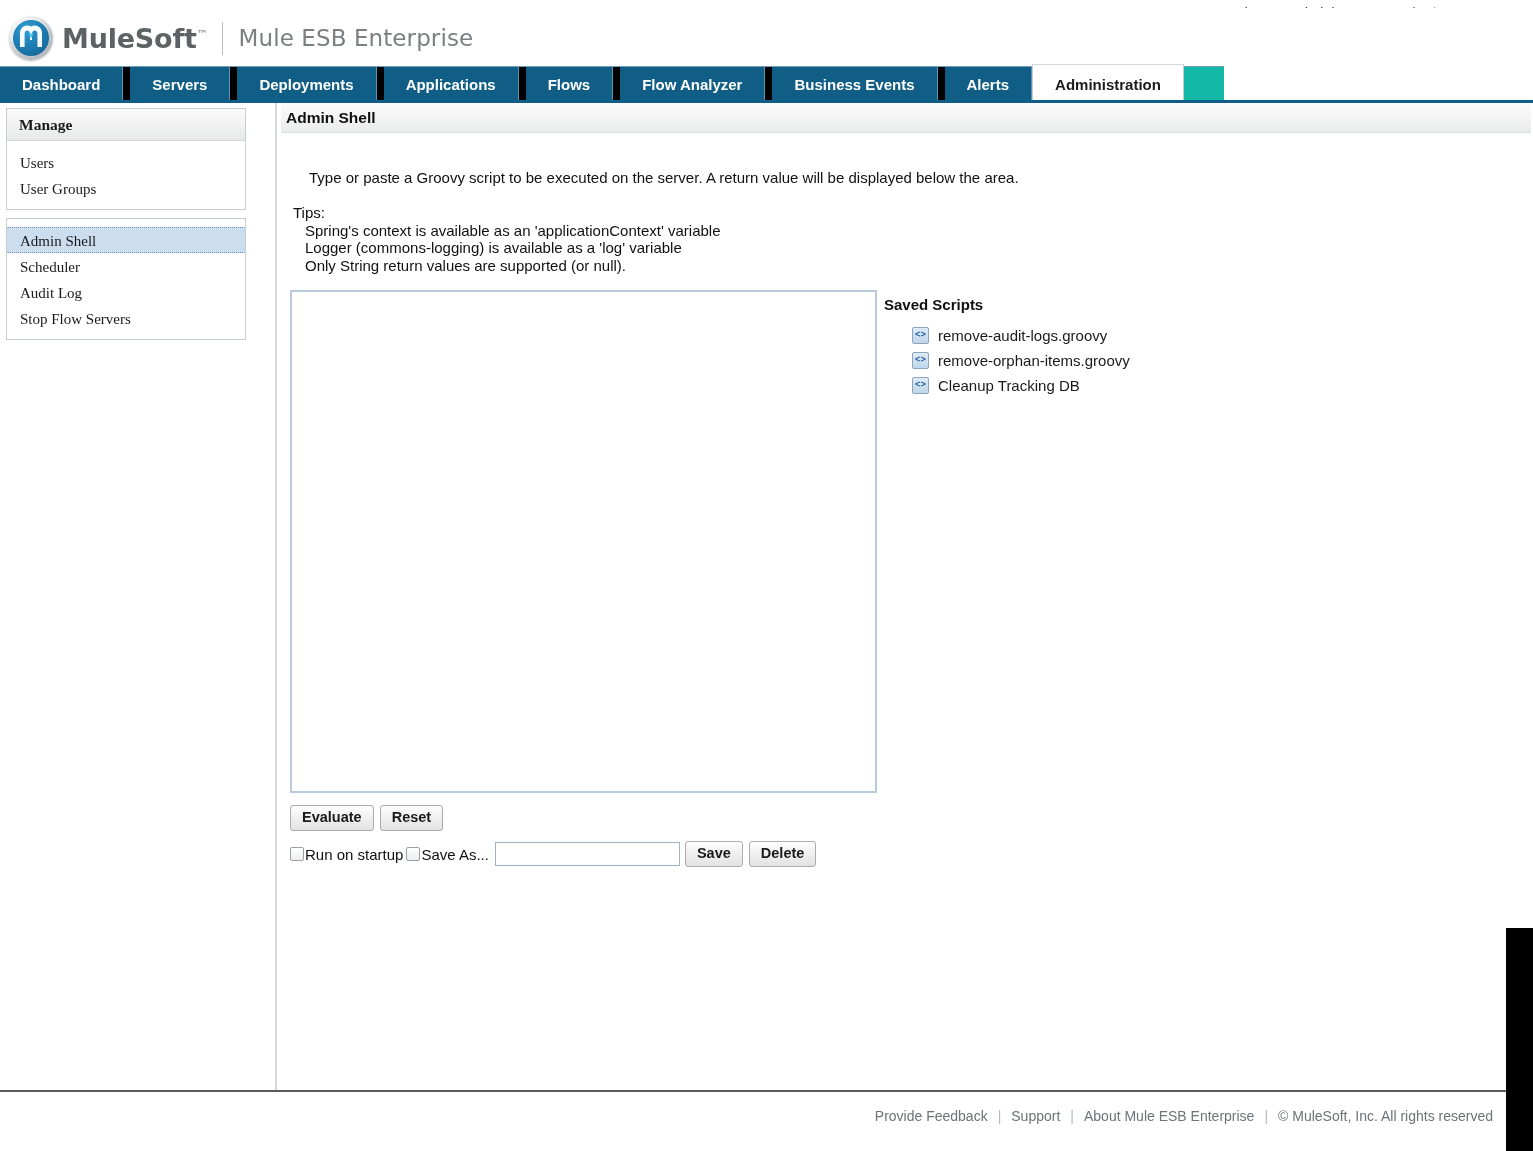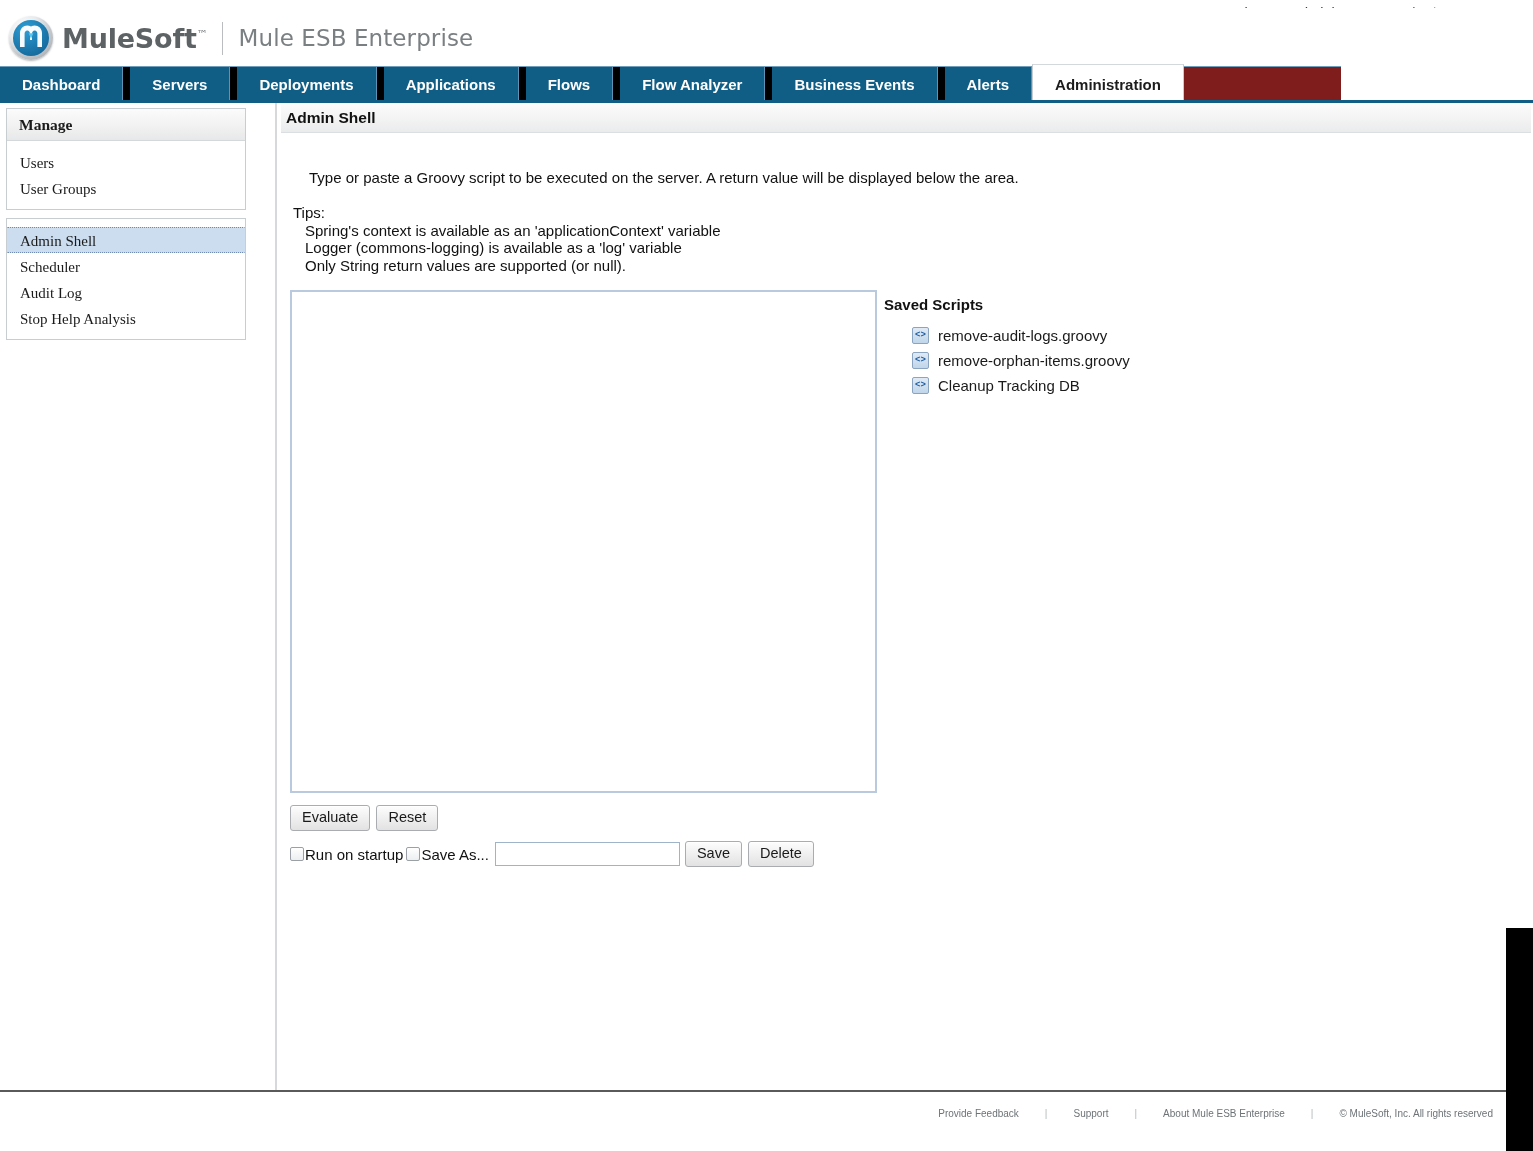--- a/index.html
+++ b/index.html
@@ -66,22 +66,22 @@
     width: 1px; height: 33px; background: #b9bdc0; margin: 0 16px 0 14px;
   }
   .brand-product {
     font-size: 23px; color: #7a7f82; font-weight: normal;
     font-family: "DejaVu Sans", "Liberation Sans", sans-serif;
     letter-spacing: .1px;
   }
 
   
   .navbar {
-    position: absolute; top: 66px; left: 0; width: 1341px; height: 34px;
-    background: #7f1d1d;
+    position: absolute; top: 66px; left: 0; width: 1224px; height: 34px;
+    background: #14b8a6;
     border-top: 1px solid #6f9dba;
   }
   .navtabs { display: flex; height: 34px; align-items: stretch; }
   .navtab {
     display: flex; align-items: center; justify-content: center;
     color: #ffffff; font-weight: bold; font-size: 15px;
     padding: 0 22px; white-space: nowrap;
     border-right: 1px solid #5e93b5;
     border-left: 7px solid #000000;
     cursor: pointer; user-select: none;
@@ -192,20 +192,21 @@
   
   .btnrow { margin: 12px 0 0 7px; display: flex; align-items: center; gap: 6px; }
   .btn {
     font-family: "Liberation Sans", "DejaVu Sans", sans-serif;
     font-size: 14.5px; color: #1a1a1a;
     background: linear-gradient(to bottom, #fdfdfd 0%, #f0f0f0 48%, #e2e2e2 100%);
     border: 1px solid #a9adb1; border-radius: 3px;
     padding: 3px 11px 4px 11px; cursor: pointer;
     box-shadow: inset 0 1px 0 #ffffff;
     line-height: 17px;
+    font-weight: bold;
   }
   .btnrow2 { margin: 10px 0 0 7px; display: flex; align-items: center; gap: 0px; }
   .cb {
     width: 14px; height: 14px; margin: 0 1px 0 0;
     border: 1px solid #9aa0a6; border-radius: 2px;
     background: linear-gradient(to bottom, #ffffff, #eceef0);
     display: inline-block; cursor: pointer; flex: 0 0 auto;
   }
   .cblabel { font-size: 15px; color: #111; margin-right: 3px; cursor: pointer; }
   .saveas-input {
@@ -216,22 +217,22 @@
     background: #fff;
   }
 
   
   .footer {
     position: absolute; left: 0; top: 1092px; width: 1533px; height: 59px;
     background: #ffffff;
   }
   .footer-inner {
     position: absolute; right: 40px; top: 16px;
-    display: flex; align-items: center; gap: 26px;
-    font-size: 10px; color: #6d7377; white-space: nowrap; text-align: right;
+    display: flex; align-items: center; gap: 10px;
+    font-size: 14px; color: #6d7377; white-space: nowrap; text-align: right;
   }
   .footer a { color: #6d7377; text-decoration: none; }
   .footer .fsep { color: #b4b9bc; }
 
   
   .right-strip {
     position: absolute; left: 1506px; top: 928px; width: 27px; height: 223px;
     background: #000000;
   }
 </style>
@@ -288,21 +289,21 @@
           <div class="panel-body">
             <div class="side-item">Users</div>
             <div class="side-item">User Groups</div>
           </div>
         </div>
         <div class="panel">
           <div class="panel-body">
             <div class="side-item selected">Admin Shell</div>
             <div class="side-item">Scheduler</div>
             <div class="side-item">Audit Log</div>
-            <div class="side-item">Stop Help Analysis</div>
+            <div class="side-item">Stop Flow Servers</div>
           </div>
         </div>
       </div>
 
     <div class="main">
 
       <div class="section-head">Admin Shell</div>
 
       <div class="intro">Type or paste a Groovy script to be executed on the server. A return value will be displayed below the area.</div>
 

